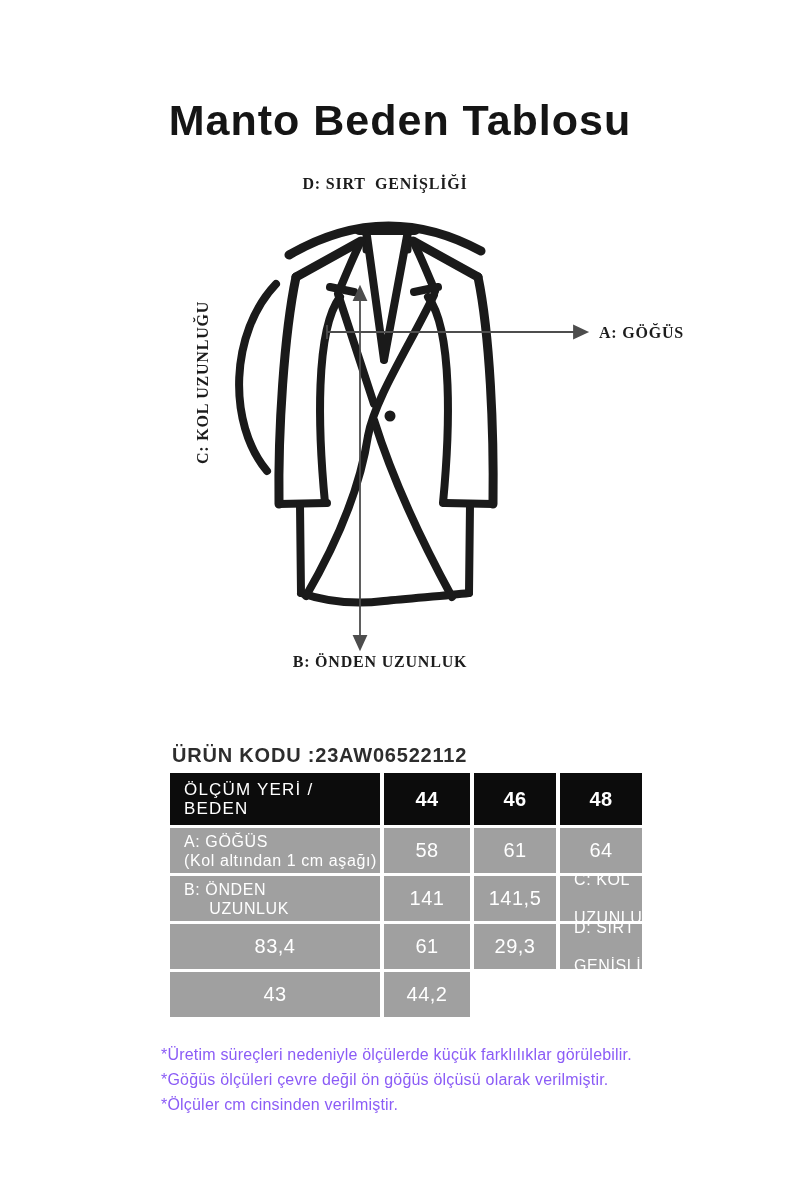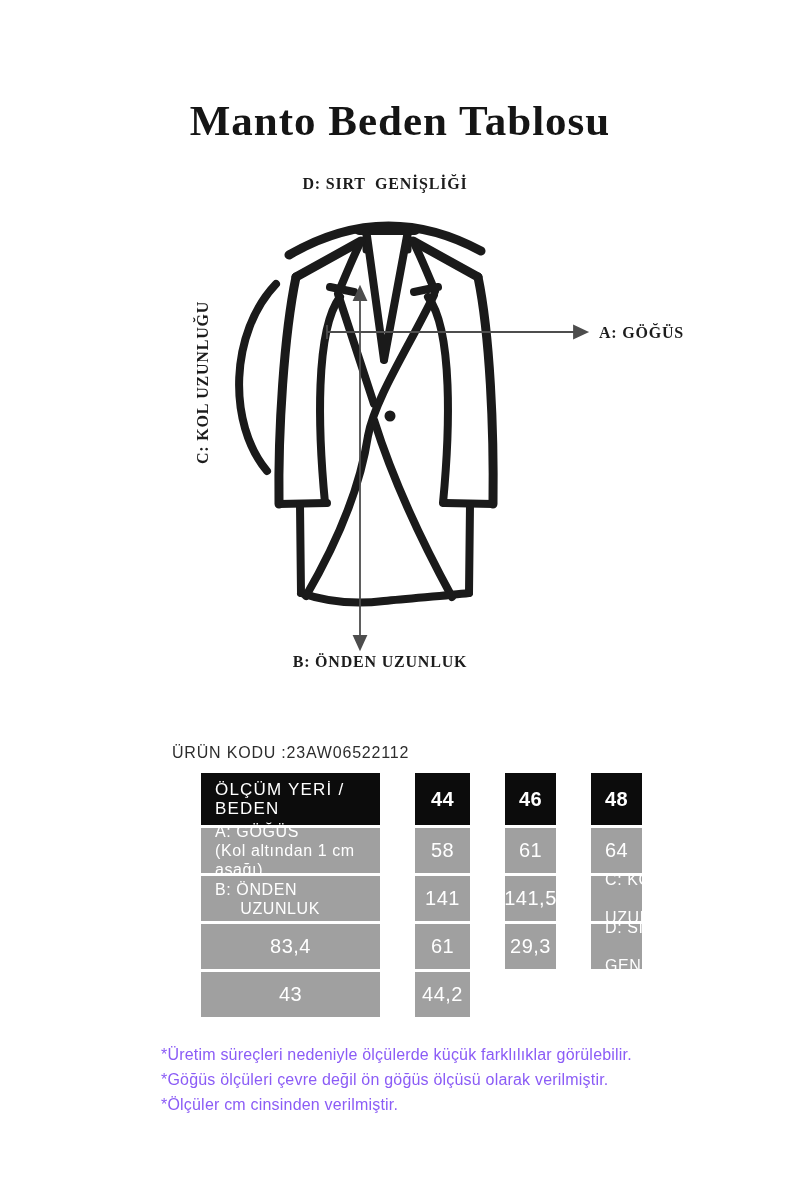--- a/index.html
+++ b/index.html
@@ -2,51 +2,51 @@
 <html><head>
 <meta charset="utf-8">
 <style>
   html,body{margin:0;padding:0;}
   body{
     width:800px;height:1200px;position:relative;overflow:hidden;
     background:#ffffff;font-family:"Liberation Sans","DejaVu Sans",sans-serif;
   }
   .title{
     position:absolute;left:0;top:96px;width:800px;text-align:center;
-    font-family:Liberation Serif, serif;
+    font-family:Liberation Sans, sans-serif;
     font-weight:bold;font-size:43px;letter-spacing:1px;color:#151515;
   }
   .diagram-label{
     position:absolute;
     font-family:"Liberation Serif","DejaVu Serif",serif;
     font-weight:bold;font-size:16px;color:#1c1c1c;letter-spacing:0.8px;
     white-space:pre;
   }
   .label-d{left:150px;top:175px;width:470px;text-align:center;}
   .label-a{left:599px;top:324px;}
   .label-b{left:150px;top:653px;width:460px;text-align:center;}
   .label-c{
     left:194px;top:290px;height:185px;
     writing-mode:vertical-rl;transform:rotate(180deg);
     text-align:center;
   }
   .coat-svg{position:absolute;left:150px;top:195px;}
   .product-code{
     position:absolute;left:172px;top:744px;
-    font-size:16px;letter-spacing:0.8px;color:#2d2d2d;
+    font-size:20px;letter-spacing:0.8px;color:#2d2d2d;font-weight:bold;
   }
   .size-table{
     position:absolute;left:170px;top:773px;width:472px;
     display:grid;
     grid-template-columns:210px 86px 82px 82px;
     grid-template-rows:52px 45px 45px 45px 45px;
     column-gap:4px;row-gap:3px;
     background:#ffffff;
   }
-  .cell{display:flex;align-items:center;color:#ffffff;margin-left:31px;}
+  .cell{display:flex;align-items:center;color:#ffffff;}
   .cell.head{background:#0c0c0c;}
   .cell.body{background:#a0a0a0;}
   .cell.label{padding-left:14px;font-size:16px;letter-spacing:0.6px;line-height:19px;white-space:pre-wrap;}
   .cell.head.label{font-size:17px;letter-spacing:1.2px;}
   .cell.value{justify-content:center;font-size:20px;letter-spacing:0.5px;}
   .cell.head.value{font-weight:bold;}
   .footnotes{
     position:absolute;left:161px;top:1042px;
     font-size:16px;line-height:25px;color:#8b5cf6;letter-spacing:0.2px;
   }

